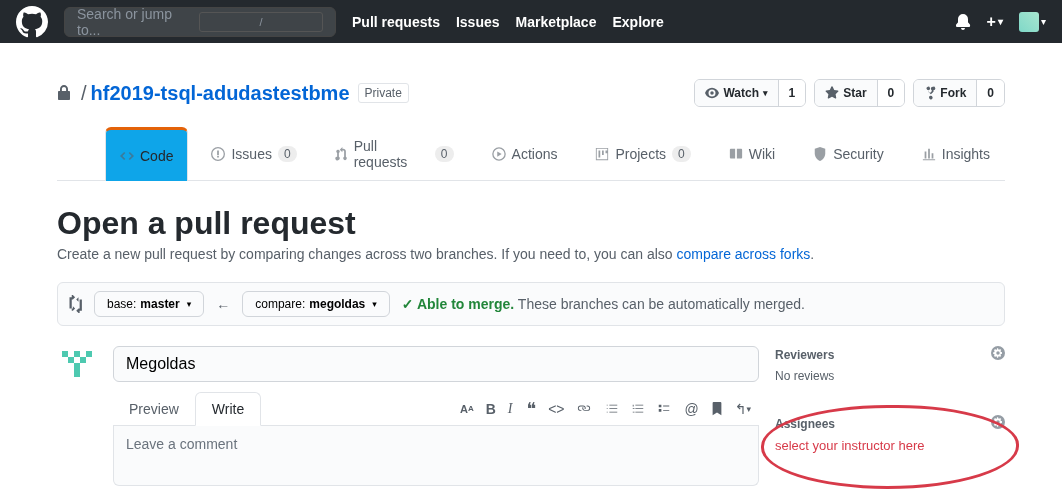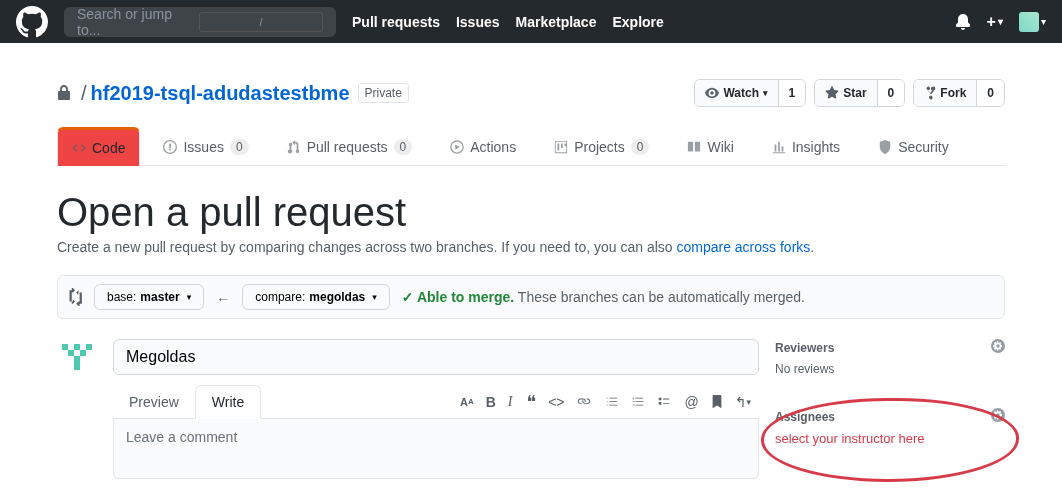--- a/index.html
+++ b/index.html
@@ -23,25 +23,25 @@
 .repo-head .sep { margin: 0 4px; font-size: 20px; color: #586069; }
 .repo-head .repo-name { font-weight: 600; }
 .private-label { border: 1px solid #e1e4e8; border-radius: 3px; padding: 2px 6px; font-size: 12px; color: #586069; margin-left: 8px; }
 .repo-actions { margin-left: auto; display: flex; gap: 8px; align-items: center; }
 .social-btn { display: flex; border: 1px solid #d1d5da; border-radius: 6px; overflow: hidden; font-size: 12px; height: 28px; }
 .social-btn .btn-part { display: flex; align-items: center; padding: 0 10px; background: #fafbfc; gap: 4px; font-weight: 600; }
 .social-btn .count-part { display: flex; align-items: center; padding: 0 10px; border-left: 1px solid #d1d5da; background: #fff; font-weight: 600; }
 .repo-nav { border-bottom: 1px solid #e1e4e8; margin-top: 20px; }
 .repo-nav-inner { display: flex; gap: 8px; }
 .repo-tab { display: flex; align-items: center; gap: 6px; padding: 10px 14px; color: #586069; font-size: 14px; border: 1px solid transparent; border-bottom: none; cursor: pointer; }
-.repo-tab.active { border-color: #e1e4e8; border-top: 3px solid #e36209; border-radius: 6px 6px 0 0; background: #ef4444; color: #24292e; margin-bottom: -1px; }
+.repo-tab.active { border-color: #e1e4e8; border-top: 3px solid #e36209; border-radius: 6px 6px 0 0; background: #0ea5e9; color: #24292e; margin-bottom: -1px; margin-left: 48px; }
 .repo-tab .counter { background: #ededed; border-radius: 10px; padding: 1px 6px; font-size: 12px; color: #586069; }
 .tab-icon { opacity: 0.6; }
 .main-area { padding: 24px 0; }
-.main-area h1 { font-size: 40px; font-weight: 400; margin-bottom: 4px; }
+.main-area h1 { font-size: 32px; font-weight: 700; margin-bottom: 4px; }
 .subtitle { color: #586069; margin-bottom: 20px; }
 .subtitle a { color: #0366d6; text-decoration: none; }
 .compare-box { border: 1px solid #e1e4e8; border-radius: 6px; background: #fafbfc; padding: 8px; display: flex; align-items: center; gap: 12px; margin-bottom: 20px; }
 .branch-btn { background: #fafbfc; border: 1px solid #d1d5da; border-radius: 6px; padding: 5px 12px; font-size: 12px; display: inline-flex; align-items: center; gap: 4px; }
 .branch-btn b { font-weight: 600; }
 .arrow-icon { color: #586069; }
 .merge-status { color: #586069; font-size: 14px; }
 .merge-check { color: #22863a; font-weight: 600; }
 .pr-body { display: flex; gap: 16px; }
 .pr-left { width: 40px; }
@@ -172,29 +172,29 @@
           <span class="counter">0</span>
         </div>
       <div class="repo-tab">
           <svg class="tab-icon" width="14" height="14" viewBox="0 0 16 16">
             <path fill="#586069" d="M2 2h5v11H2a1 1 0 01-1-1V3a1 1 0 011-1zm7 0h5a1 1 0 011 1v9a1 1 0 01-1 1H9V2z"></path>
           </svg>
           <span>Wiki</span>
         </div>
       <div class="repo-tab">
           <svg class="tab-icon" width="14" height="14" viewBox="0 0 16 16">
+            <path fill="#586069" d="M8 0l6 2v5c0 4-2.5 7.5-6 9-3.5-1.5-6-5-6-9V2l6-2z"></path>
+          </svg>
+          <span>Security</span>
+        </div>
+      <div class="repo-tab">
+          <svg class="tab-icon" width="14" height="14" viewBox="0 0 16 16">
             <path fill="#586069" d="M1 14h14v1H1v-1zm2-9h2v8H3V5zm4-3h2v11H7V2zm4 5h2v6h-2V7z"></path>
           </svg>
           <span>Insights</span>
-        </div>
-      <div class="repo-tab">
-          <svg class="tab-icon" width="14" height="14" viewBox="0 0 16 16">
-            <path fill="#586069" d="M8 0l6 2v5c0 4-2.5 7.5-6 9-3.5-1.5-6-5-6-9V2l6-2z"></path>
-          </svg>
-          <span>Security</span>
         </div>
     </div>
   </div>
 
   <div class="main-area">
     <h1>Open a pull request</h1>
     <p class="subtitle">
       <span>Create a new pull request by comparing changes across two branches. If you need to, you can also </span><a href="#">compare across forks</a><span>.</span>
     </p>
 

